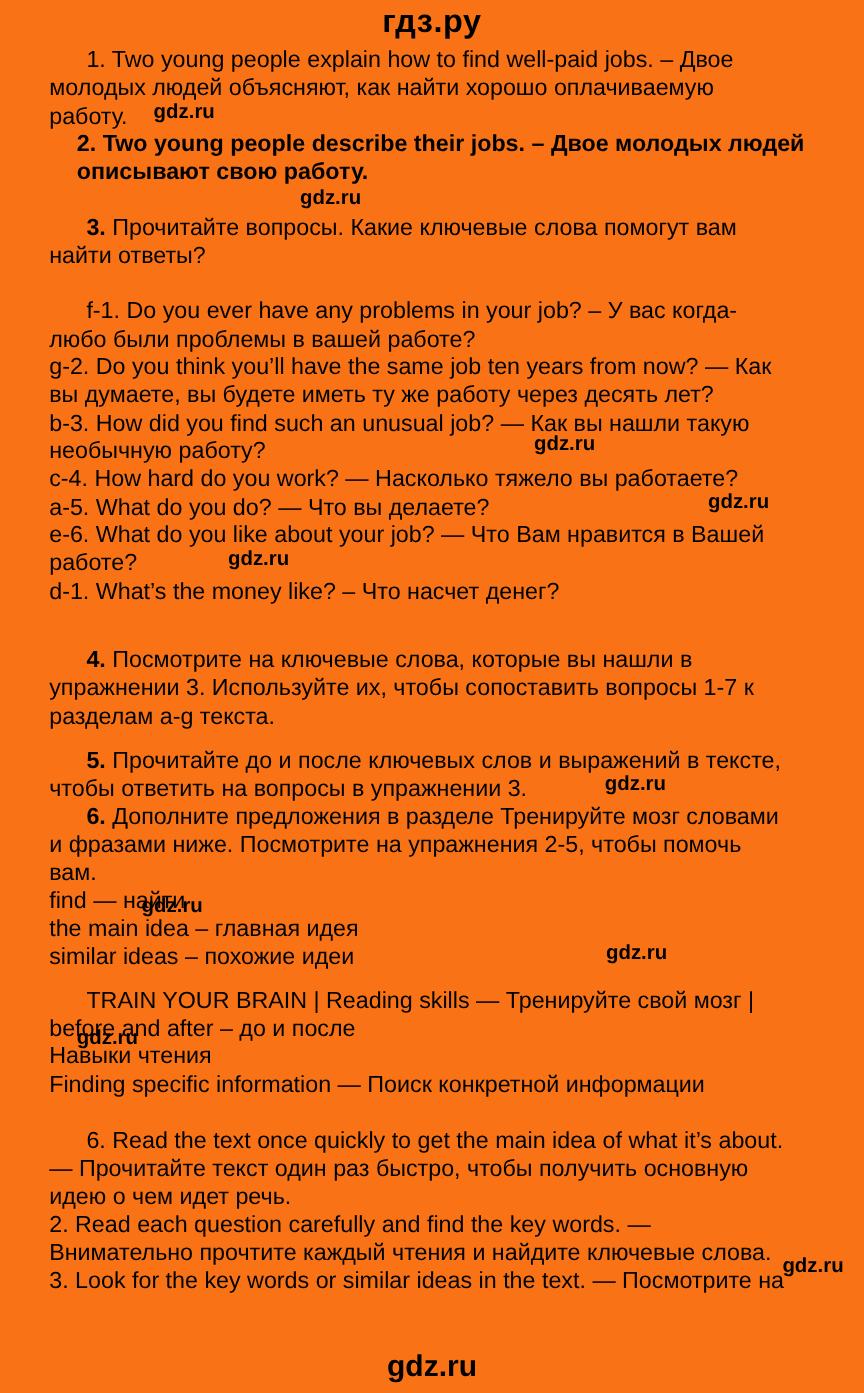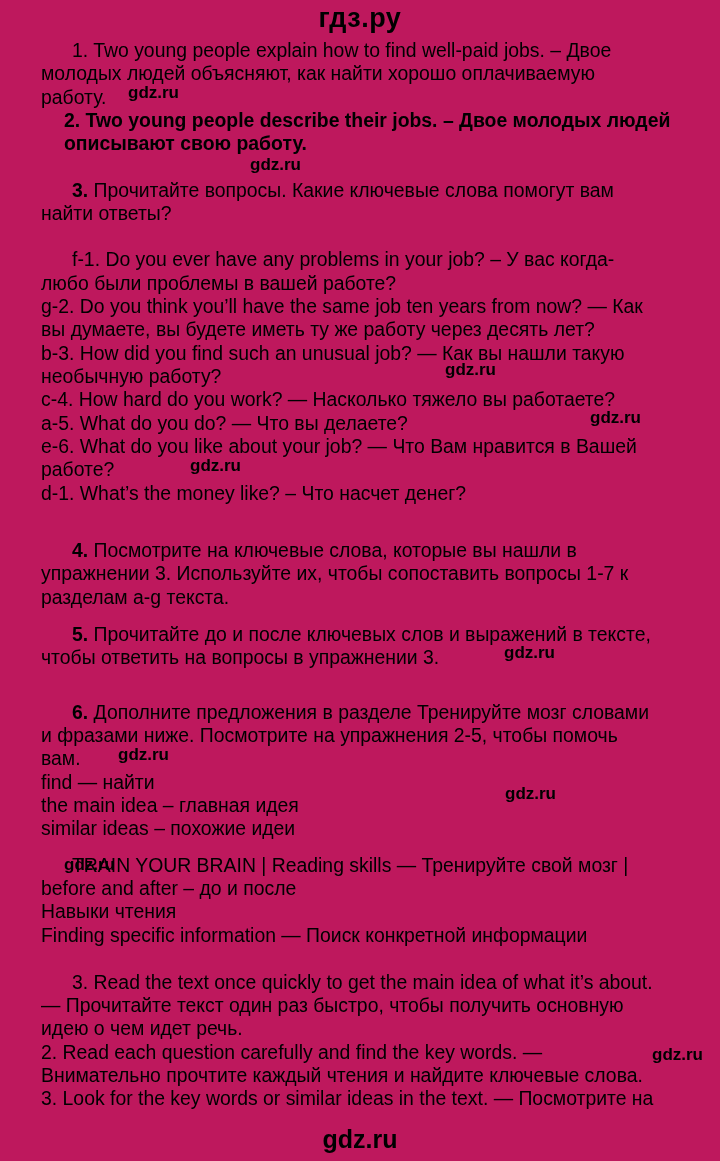--- a/index.html
+++ b/index.html
@@ -1,20 +1,20 @@
 <!DOCTYPE html>
 <html><head>
 <meta charset="utf-8">
 <style>
   html, body { margin: 0; padding: 0; background: #ffffff; }
   .page {
     position: relative;
     width: 720px;
     height: 1161px;
-    background: #be185d;
+    background: #f97316;
     color: #000000;
     font-family: "Liberation Sans", sans-serif;
     overflow: hidden;
   }
   .title {
     padding-top: 3px;
     text-align: center;
     font-weight: bold;
     font-size: 27px;
     line-height: 30px;
@@ -72,31 +72,31 @@
       <div class="line">c-4. How hard do you work? — Насколько тяжело вы работаете?</div>
       <div class="line">a-5. What do you do? — Что вы делаете?</div>
       <div class="line">e-6. What do you like about your job? — Что Вам нравится в Вашей</div>
       <div class="line">работе?</div>
       <div class="line">d-1. What’s the money like? – Что насчет денег?</div>
       <div class="line indent" style="margin-top: 34px;"><b>4.</b> Посмотрите на ключевые слова, которые вы нашли в</div>
       <div class="line">упражнении 3. Используйте их, чтобы сопоставить вопросы 1-7 к</div>
       <div class="line">разделам a-g текста.</div>
       <div class="line indent" style="margin-top: 14px;"><b>5.</b> Прочитайте до и после ключевых слов и выражений в тексте,</div>
       <div class="line">чтобы ответить на вопросы в упражнении 3.</div>
-      <div class="line indent" style="margin-top: 31px;"><b>6.</b> Дополните предложения в разделе Тренируйте мозг словами</div>
+      <div class="line indent" style=""><b>6.</b> Дополните предложения в разделе Тренируйте мозг словами</div>
       <div class="line">и фразами ниже. Посмотрите на упражнения 2-5, чтобы помочь</div>
       <div class="line">вам.</div>
       <div class="line">find — найти</div>
       <div class="line">the main idea – главная идея</div>
       <div class="line">similar ideas – похожие идеи</div>
       <div class="line indent" style="margin-top: 13px;">TRAIN YOUR BRAIN | Reading skills — Тренируйте свой мозг |</div>
       <div class="line">before and after – до и после</div>
       <div class="line">Навыки чтения</div>
       <div class="line">Finding specific information — Поиск конкретной информации</div>
-      <div class="line indent" style="margin-top: 24px;">3. Read the text once quickly to get the main idea of what it’s about.</div>
+      <div class="line indent" style="margin-top: 24px;">6. Read the text once quickly to get the main idea of what it’s about.</div>
       <div class="line">— Прочитайте текст один раз быстро, чтобы получить основную</div>
       <div class="line">идею о чем идет речь.</div>
       <div class="line">2. Read each question carefully and find the key words. —</div>
       <div class="line">Внимательно прочтите каждый чтения и найдите ключевые слова.</div>
       <div class="line">3. Look for the key words or similar ideas in the text. — Посмотрите на</div>
     </div>
   <div class="footer">gdz.ru</div>
 <span class="wm" style="left: 128px; top: 84px;">gdz.ru</span>
     <span class="wm" style="left: 250px; top: 156px;">gdz.ru</span>
     <span class="wm" style="left: 445px; top: 361px;">gdz.ru</span>

